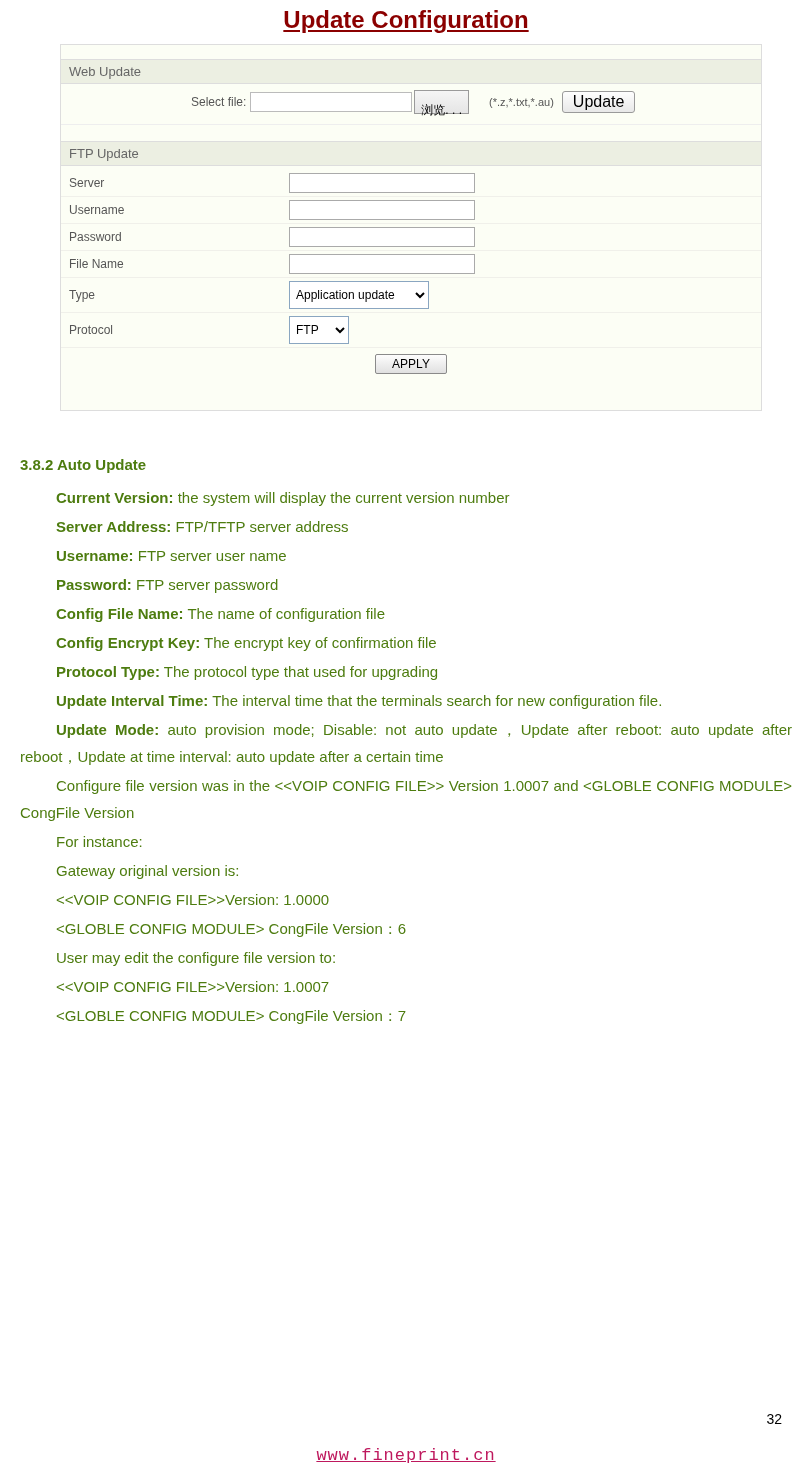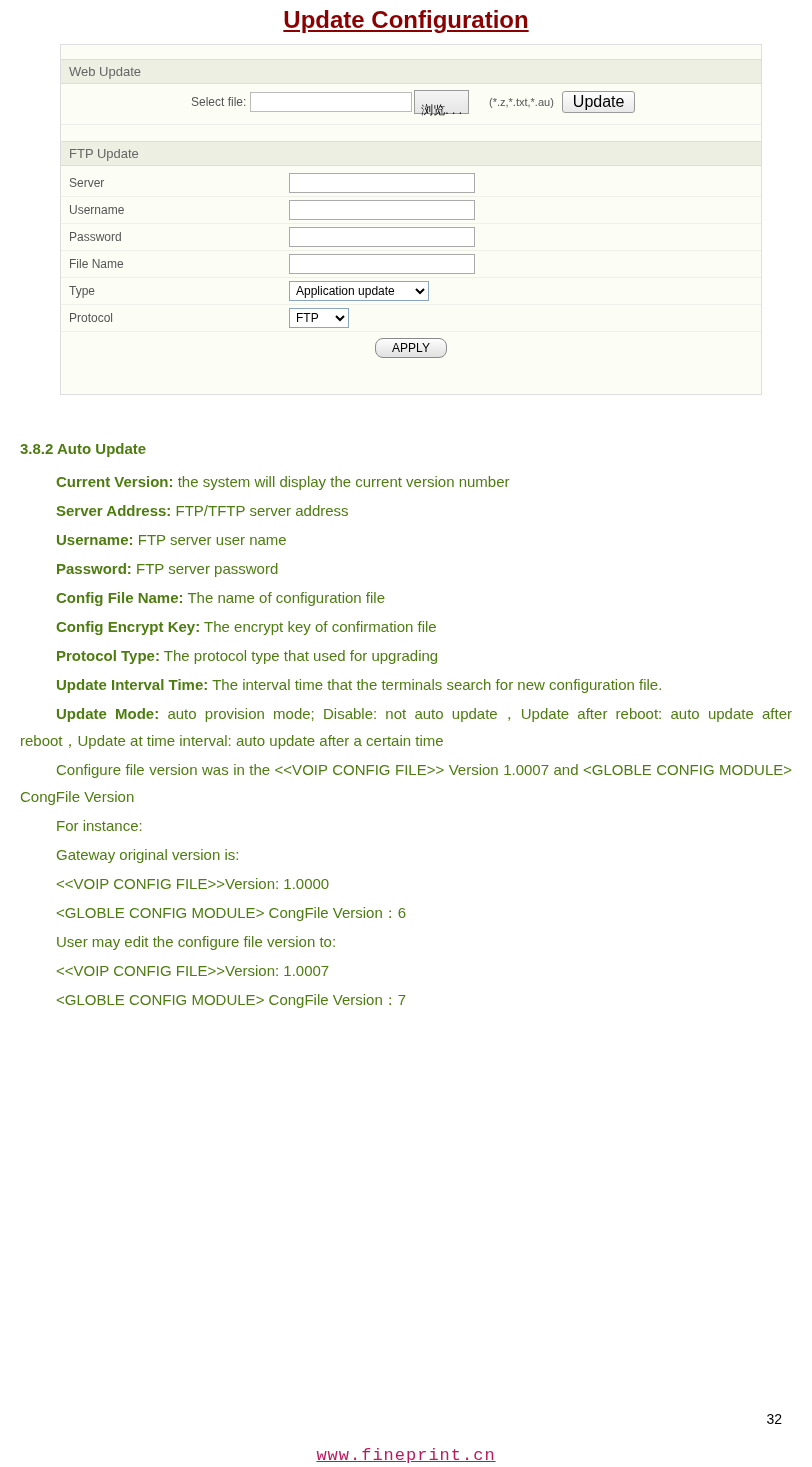--- a/index.html
+++ b/index.html
@@ -90,32 +90,32 @@
   .text-input {
     border:1px solid #aaa;
     height:18px;
     width:180px;
     background:#fff;
     padding:0 2px;
   }
   .select-input {
     border:1px solid #8aa6c1;
     background:#fff;
-    height:20px;
+    height:28px;
     font-size:12px;
     padding:0 2px;
   }
   .apply-row{
     text-align:center;
     padding:6px 0 4px 0;
     border-top:1px solid #f0f0ea;
   }
   .apply-btn{
     border:1px solid #8a8a8a;
-    border-radius:8px;
+    border-radius:2px;
     background:linear-gradient(#fdfdfd,#e0e0e0);
     padding:2px 16px;
     font-size:12px;
     cursor:pointer;
   }
   .bottom-spacer{
     height:30px;
     background:#fcfef5;
   }
 

